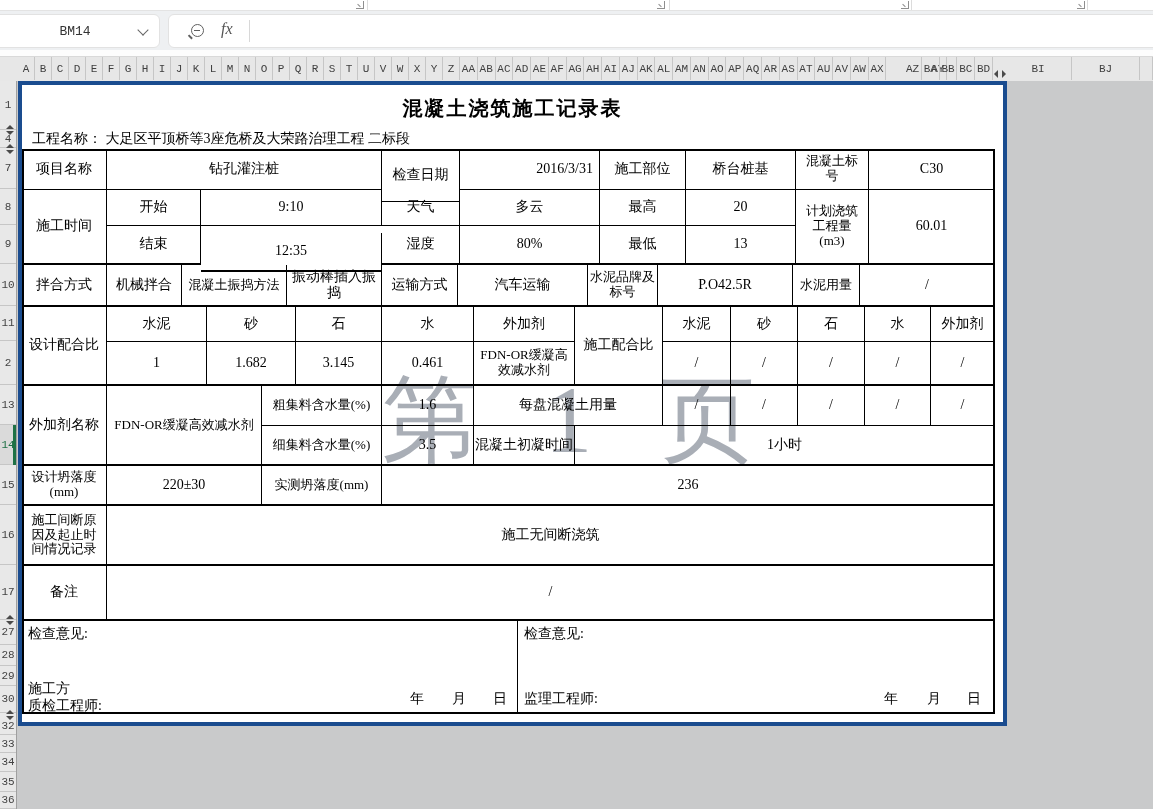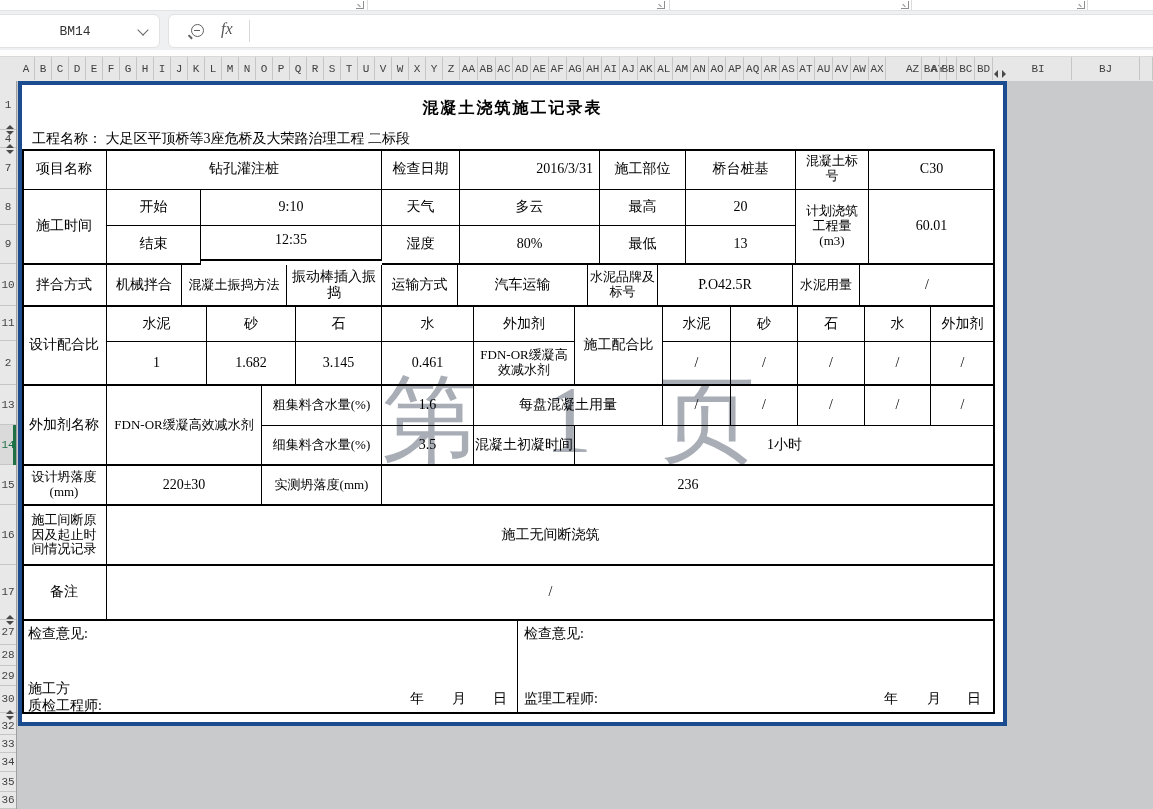--- a/index.html
+++ b/index.html
@@ -58,21 +58,21 @@
   .cell{position:absolute;box-sizing:border-box;display:flex;align-items:center;justify-content:center;text-align:center;
         border-right:1px solid #000;border-bottom:1px solid #000;font-size:14px;line-height:1.15;color:#000;z-index:2;}
   .bb2{border-bottom-width:2px;}
   .r{justify-content:flex-end;padding-right:6px;text-align:right;}
   .l{justify-content:flex-start;text-align:left;}
   .nb{border:none;}
   .brdiv{border:none;border-right:1px solid #000;}
   .f13{font-size:13px;}
   .px8{padding-left:8px;padding-right:8px;}
   .px6{padding-left:6px;padding-right:6px;}
-  .title{font-size:16px;font-weight:bold;letter-spacing:2px;font-family:"Liberation Sans","DejaVu Sans",sans-serif;padding-left:8px;}
+  .title{font-size:20px;font-weight:bold;letter-spacing:2px;font-family:"Liberation Sans","DejaVu Sans",sans-serif;padding-left:8px;}
 </style>
 </head>
 <body>
 
 <div class="topstrip">
   <span class="launcher" style="left:356px"></span>
   <span class="rsep" style="left:367px"></span>
   <span class="launcher" style="left:657px"></span>
   <span class="rsep" style="left:669px"></span>
   <span class="launcher" style="left:901px"></span>
@@ -163,37 +163,37 @@
   </div>
 
 <div class="sheet">
   <div class="page">
     <div class="watermark">第 1 页</div>
     <div id="cells">
         <div class="cell nb title" style="left: 0px; top: 2px; width: 973px; height: 42px;">混凝土浇筑施工记录表</div>
         <div class="cell nb l" style="left: 10px; top: 44px; width: 963px; height: 20px;">工程名称：  大足区平顶桥等3座危桥及大荣路治理工程  二标段</div>
         <div class="cell" style="left: 0px; top: 64px; width: 85px; height: 41px;">项目名称</div>
         <div class="cell" style="left: 85px; top: 64px; width: 275px; height: 41px;">钻孔灌注桩</div>
-        <div class="cell" style="left: 360px; top: 64px; width: 78px; height: 41px;">检查日期</div>
+        <div class="cell" style="left: 360px; top: 64px; width: 78px; height: 53px;">检查日期</div>
         <div class="cell r" style="left: 438px; top: 64px; width: 140px; height: 41px;">2016/3/31</div>
         <div class="cell" style="left: 578px; top: 64px; width: 86px; height: 41px;">施工部位</div>
         <div class="cell" style="left: 664px; top: 64px; width: 110px; height: 41px;">桥台桩基</div>
         <div class="cell f13 px8" style="left: 774px; top: 64px; width: 73px; height: 41px;">混凝土标号</div>
         <div class="cell" style="left: 847px; top: 64px; width: 126px; height: 41px;">C30</div>
         <div class="cell bb2" style="left: 0px; top: 105px; width: 85px; height: 75px; text-align: right;">施工时间</div>
         <div class="cell" style="left: 85px; top: 105px; width: 94px; height: 36px;">开始</div>
         <div class="cell" style="left: 179px; top: 105px; width: 181px; height: 36px;">9:10</div>
         <div class="cell" style="left: 360px; top: 105px; width: 78px; height: 36px;">天气</div>
         <div class="cell" style="left: 438px; top: 105px; width: 140px; height: 36px;">多云</div>
         <div class="cell" style="left: 578px; top: 105px; width: 86px; height: 36px;">最高</div>
         <div class="cell" style="left: 664px; top: 105px; width: 110px; height: 36px;">20</div>
         <div class="cell f13 px6 bb2" style="left: 774px; top: 105px; width: 73px; height: 75px;">计划浇筑工程量(m3)</div>
         <div class="cell bb2" style="left: 847px; top: 105px; width: 126px; height: 75px;">60.01</div>
         <div class="cell bb2" style="left: 85px; top: 141px; width: 94px; height: 39px;">结束</div>
-        <div class="cell bb2" style="left: 179px; top: 137px; width: 181px; height: 39px;">12:35</div>
+        <div class="cell bb2" style="left: 179px; top: 148px; width: 181px; height: 39px;">12:35</div>
         <div class="cell bb2" style="left: 360px; top: 141px; width: 78px; height: 39px;">湿度</div>
         <div class="cell bb2" style="left: 438px; top: 141px; width: 140px; height: 39px;">80%</div>
         <div class="cell bb2" style="left: 578px; top: 141px; width: 86px; height: 39px;">最低</div>
         <div class="cell bb2" style="left: 664px; top: 141px; width: 110px; height: 39px;">13</div>
         <div class="cell bb2" style="left: 0px; top: 180px; width: 85px; height: 42px;">拌合方式</div>
         <div class="cell bb2" style="left: 85px; top: 180px; width: 75px; height: 42px;">机械拌合</div>
         <div class="cell bb2 f13" style="left: 160px; top: 180px; width: 105px; height: 42px;">混凝土振捣方法</div>
         <div class="cell bb2" style="left: 265px; top: 180px; width: 95px; height: 42px;">振动棒插入振捣</div>
         <div class="cell bb2" style="left: 360px; top: 180px; width: 76px; height: 42px;">运输方式</div>
         <div class="cell bb2" style="left: 436px; top: 180px; width: 130px; height: 42px;">汽车运输</div>

